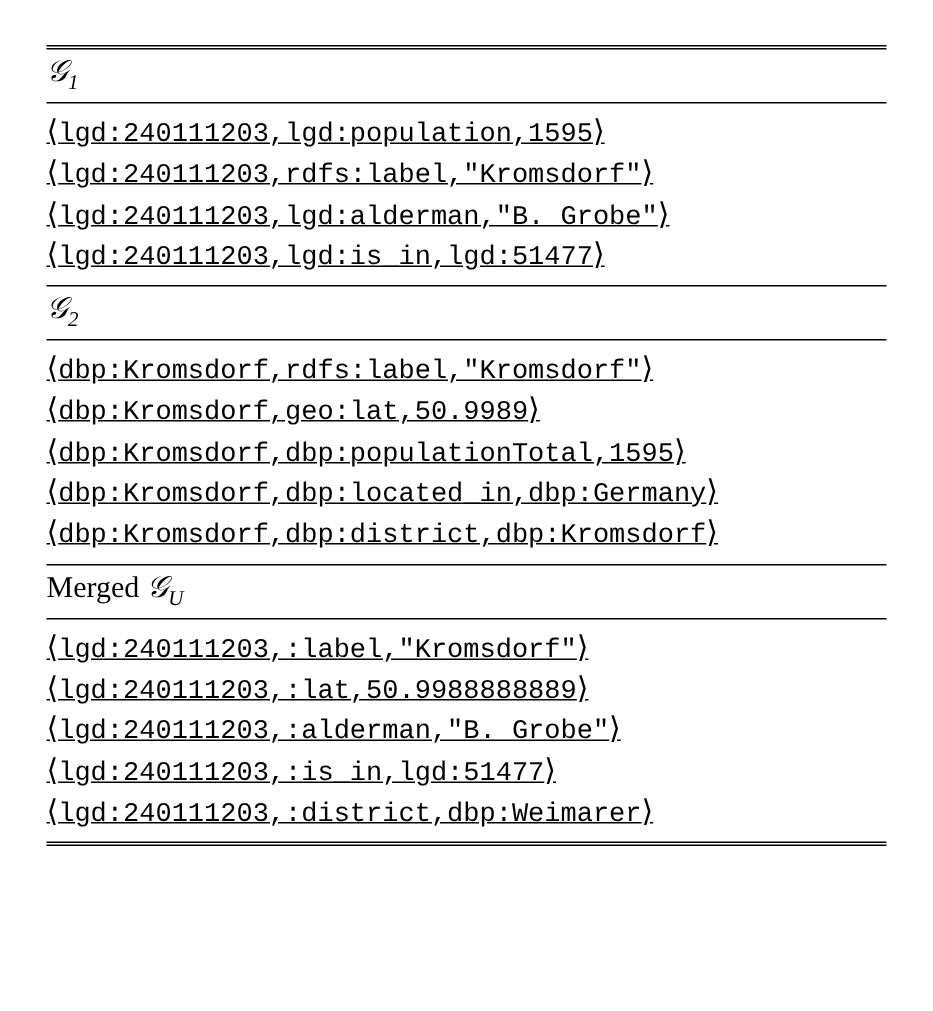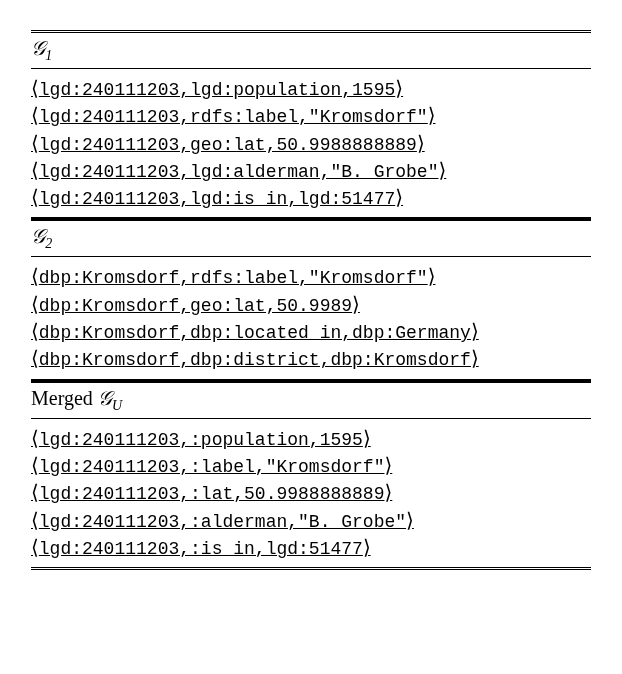--- a/index.html
+++ b/index.html
@@ -21,21 +21,21 @@
       text-align: left;
       font-family: 'Times New Roman', Times, serif;
       font-size: 20px;
       padding: 4px 0 4px 0;
       border-bottom: 1px solid #000;
     }
     .section-header.first {
       border-top: none;
     }
     .section-header.notfirst {
-      border-top: 4px solid #000000;
+      border-top: 1px solid #000000;
     }
     .script-G {
       font-style: italic;
       font-family: 'Times New Roman', Times, serif;
     }
     .sub {
       font-size: 14px;
       font-style: italic;
       vertical-align: sub;
     }
@@ -70,43 +70,43 @@
 
   <div class="top-rule"></div>
 
   <div class="section-header first">
     <span class="script-G">𝒢</span><span class="sub">1</span>
   </div>
 
   <div class="triples">
     <div class="triple"><span class="angle">⟨</span><span>lgd:240111203,lgd:population,1595</span><span class="angle">⟩</span></div>
     <div class="triple"><span class="angle">⟨</span><span>lgd:240111203,rdfs:label,"Kromsdorf"</span><span class="angle">⟩</span></div>
-    <div class="triple"><span class="angle">⟨</span><span>lgd:240111203,geo:lat,50.9988888889</span><span class="angle">⟩</span></div>
     <div class="triple"><span class="angle">⟨</span><span>lgd:240111203,lgd:alderman,"B. Grobe"</span><span class="angle">⟩</span></div>
     <div class="triple"><span class="angle">⟨</span><span>lgd:240111203,lgd:is_in,lgd:51477</span><span class="angle">⟩</span></div>
   </div>
 
   <div class="section-header notfirst">
     <span class="script-G">𝒢</span><span class="sub">2</span>
   </div>
 
   <div class="triples">
     <div class="triple"><span class="angle">⟨</span><span>dbp:Kromsdorf,rdfs:label,"Kromsdorf"</span><span class="angle">⟩</span></div>
     <div class="triple"><span class="angle">⟨</span><span>dbp:Kromsdorf,geo:lat,50.9989</span><span class="angle">⟩</span></div>
+    <div class="triple"><span class="angle">⟨</span><span>dbp:Kromsdorf,dbp:populationTotal,1595</span><span class="angle">⟩</span></div>
     <div class="triple"><span class="angle">⟨</span><span>dbp:Kromsdorf,dbp:located_in,dbp:Germany</span><span class="angle">⟩</span></div>
     <div class="triple"><span class="angle">⟨</span><span>dbp:Kromsdorf,dbp:district,dbp:Kromsdorf</span><span class="angle">⟩</span></div>
   </div>
 
   <div class="section-header notfirst">
     <span>Merged </span><span class="script-G">𝒢</span><span class="sub-u">U</span>
   </div>
 
   <div class="triples">
-    <div class="triple"><span class="angle">⟨</span><span>lgd:240111203,:population,1595</span><span class="angle">⟩</span></div>
     <div class="triple"><span class="angle">⟨</span><span>lgd:240111203,:label,"Kromsdorf"</span><span class="angle">⟩</span></div>
     <div class="triple"><span class="angle">⟨</span><span>lgd:240111203,:lat,50.9988888889</span><span class="angle">⟩</span></div>
     <div class="triple"><span class="angle">⟨</span><span>lgd:240111203,:alderman,"B. Grobe"</span><span class="angle">⟩</span></div>
     <div class="triple"><span class="angle">⟨</span><span>lgd:240111203,:is_in,lgd:51477</span><span class="angle">⟩</span></div>
+    <div class="triple"><span class="angle">⟨</span><span>lgd:240111203,:district,dbp:Weimarer</span><span class="angle">⟩</span></div>
   </div>
 
   <div class="bottom-rule"></div>
 
 </div>
 
 </body></html>

